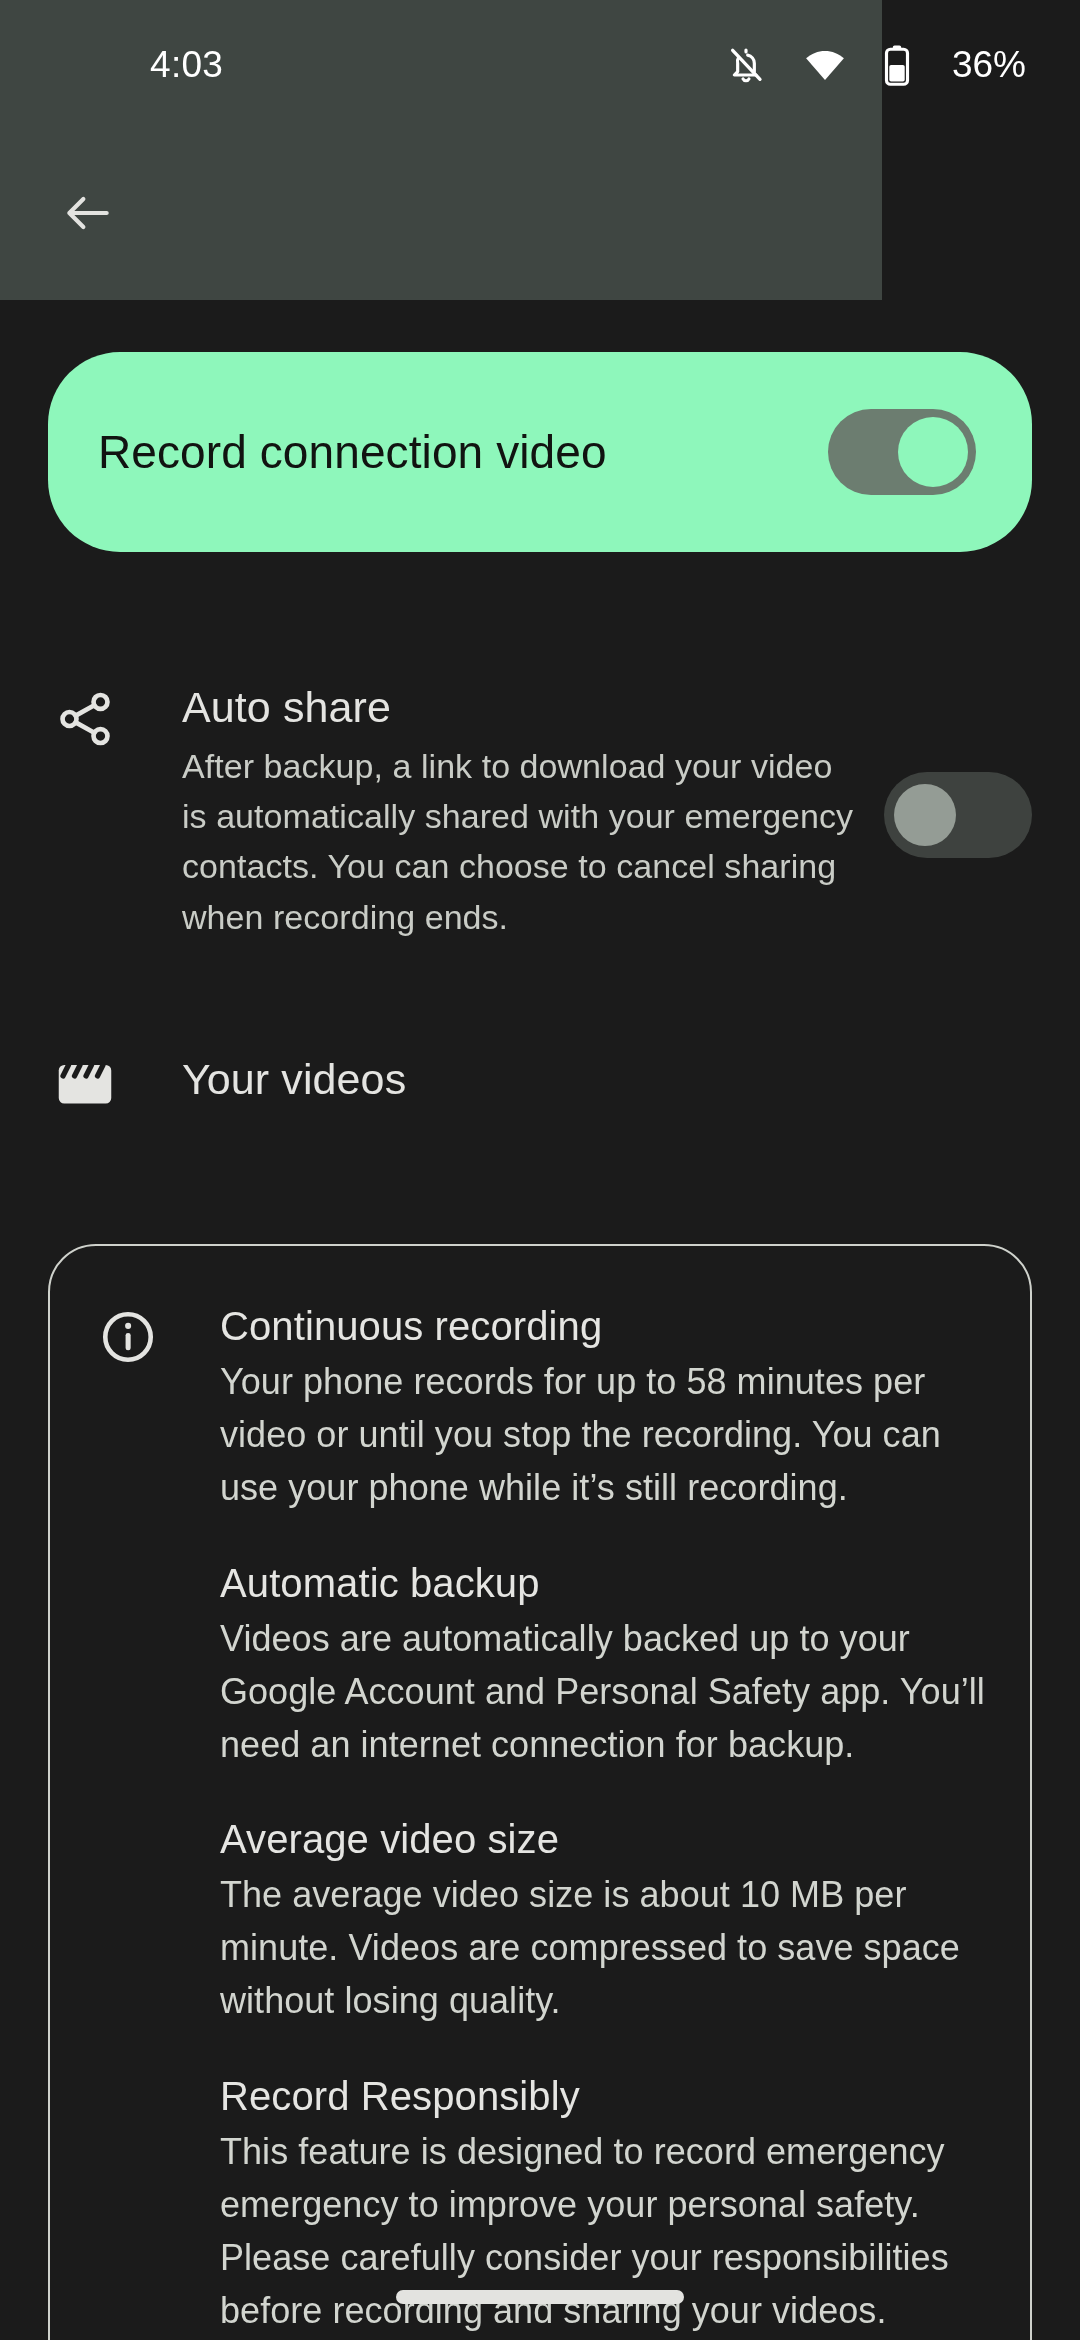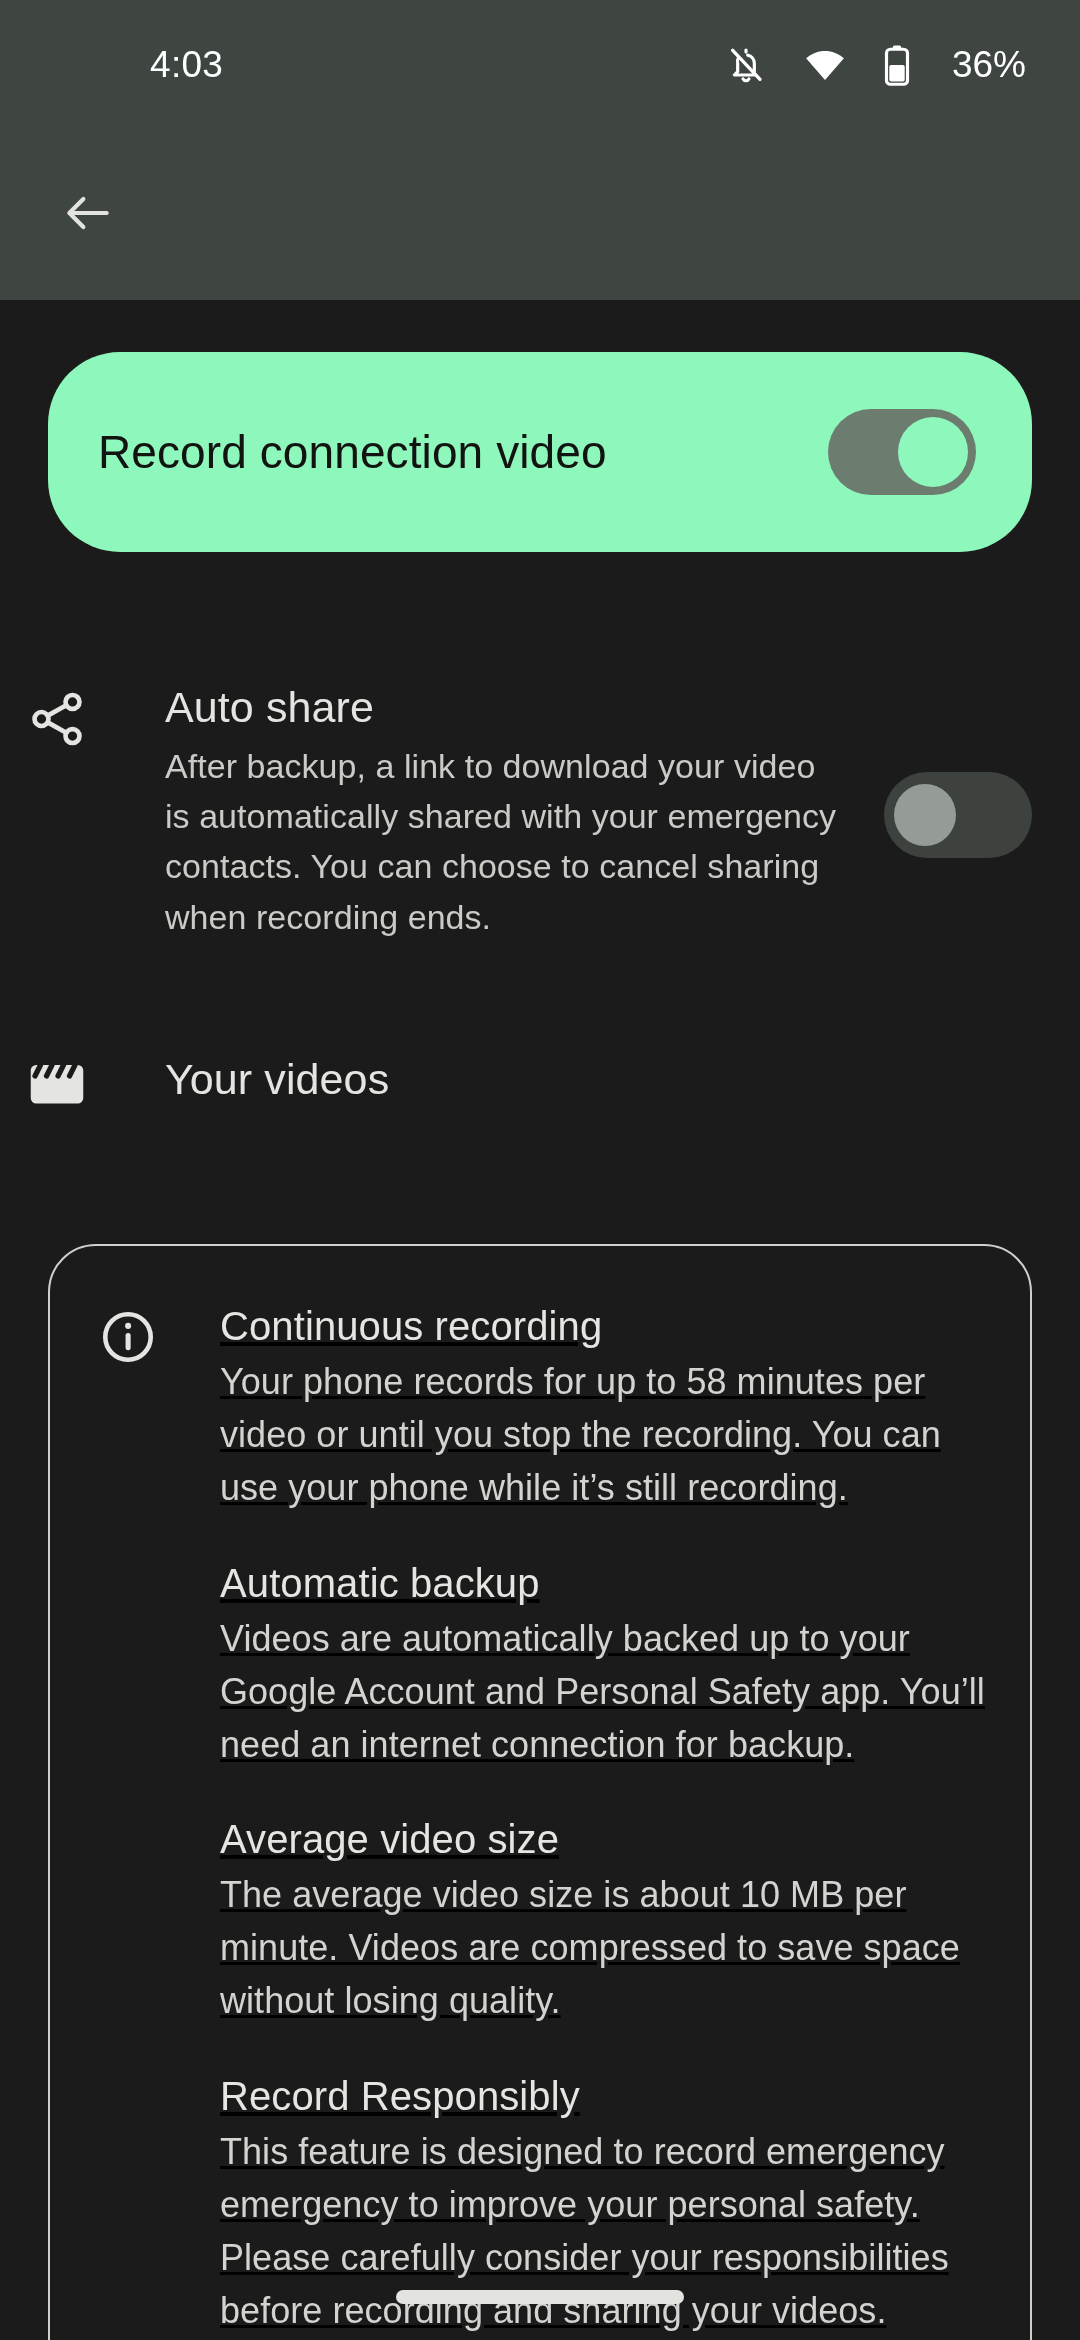--- a/index.html
+++ b/index.html
@@ -9,21 +9,21 @@
     font-family:"Liberation Sans", sans-serif;
     overflow:hidden;
   }
   .screen {
     position:relative; width:1080px; height:2340px;
     background:#1b1b1b;
   }
 
   
   .statusbar {
-    position:absolute; top:0; left:0; width:1080px; height:300px;
+    position:absolute; top:0; left:0; width:882px; height:300px;
     background:#3f4642;
   }
   .status-row {
     position:absolute; top:0; left:0; width:1080px; height:130px;
     display:flex; align-items:center; justify-content:space-between;
     padding:0 54px 0 150px;
   }
   .clock {
     font-size:37px; color:#ffffff; font-weight:500; letter-spacing:.3px;
   }
@@ -72,23 +72,22 @@
   }
   .switch.off { background:#3e423f; }
   .switch.off .knob {
     position:absolute; left:10px; top:12px; width:62px; height:62px;
     border-radius:50%; background:#949c95;
   }
 
   
   .row {
     display:flex; align-items:flex-start;
-    padding:0 48px 0 20px;
+    padding:0 48px 0 48px;
     cursor:pointer;
-    gap:11px;
   }
   .row-icon {
     width:74px; flex:none; display:flex; justify-content:center;
     padding-top:6px;
   }
   .row-body { flex:1; padding-left:60px; padding-right:26px; }
   .row-title {
     font-size:43px; color:#e4e4e1; letter-spacing:.1px; line-height:1.18;
   }
   .row-desc {
@@ -103,21 +102,21 @@
   
   .info-card {
     margin:134px 48px 0 48px;
     border:2px solid #cfd2cc;
     border-radius:48px;
     padding:56px 44px 60px 40px;
     display:flex; align-items:flex-start;
     min-height:800px;
   }
   .info-icon { width:76px; flex:none; display:flex; justify-content:center; padding-top:6px; }
-  .info-body { flex:1; padding-left:54px;text-decoration:underline; }
+  .info-body { flex:1; padding-left:54px; }
   .info-sec { margin-bottom:44px; }
   .info-sec:last-child { margin-bottom:0; }
   .info-sec-title {
     font-size:40px; color:#e5e5e2; line-height:1.2; letter-spacing:.1px;
   }
   .info-sec-text {
     font-size:36px; color:#d2d5cf; line-height:1.47; margin-top:6px;
     letter-spacing:.05px;
   }
 

